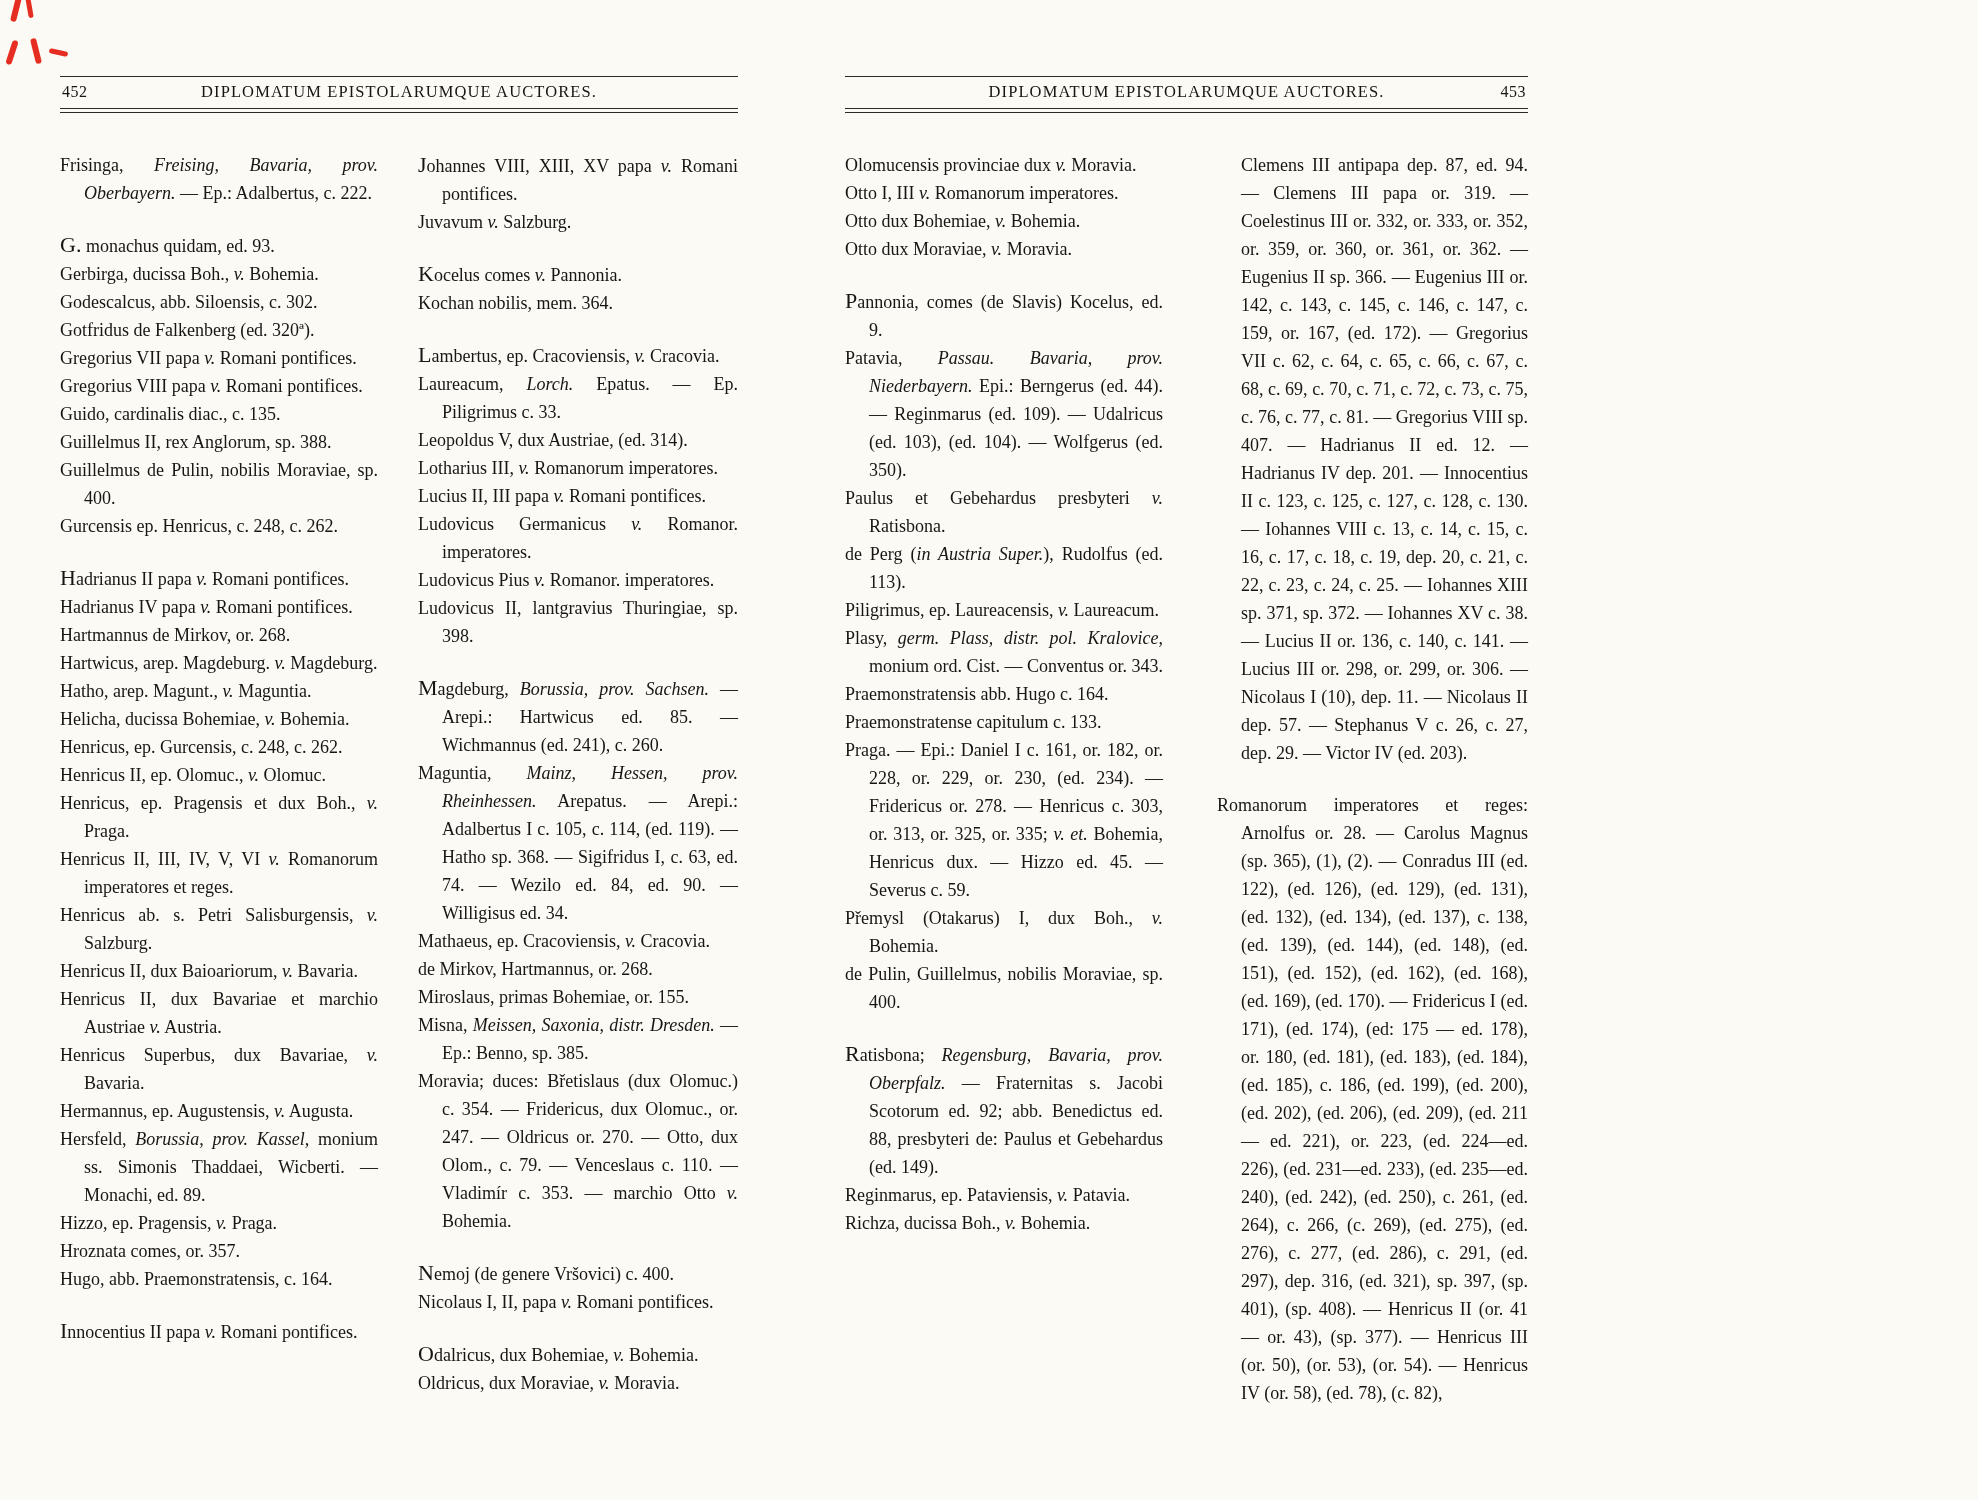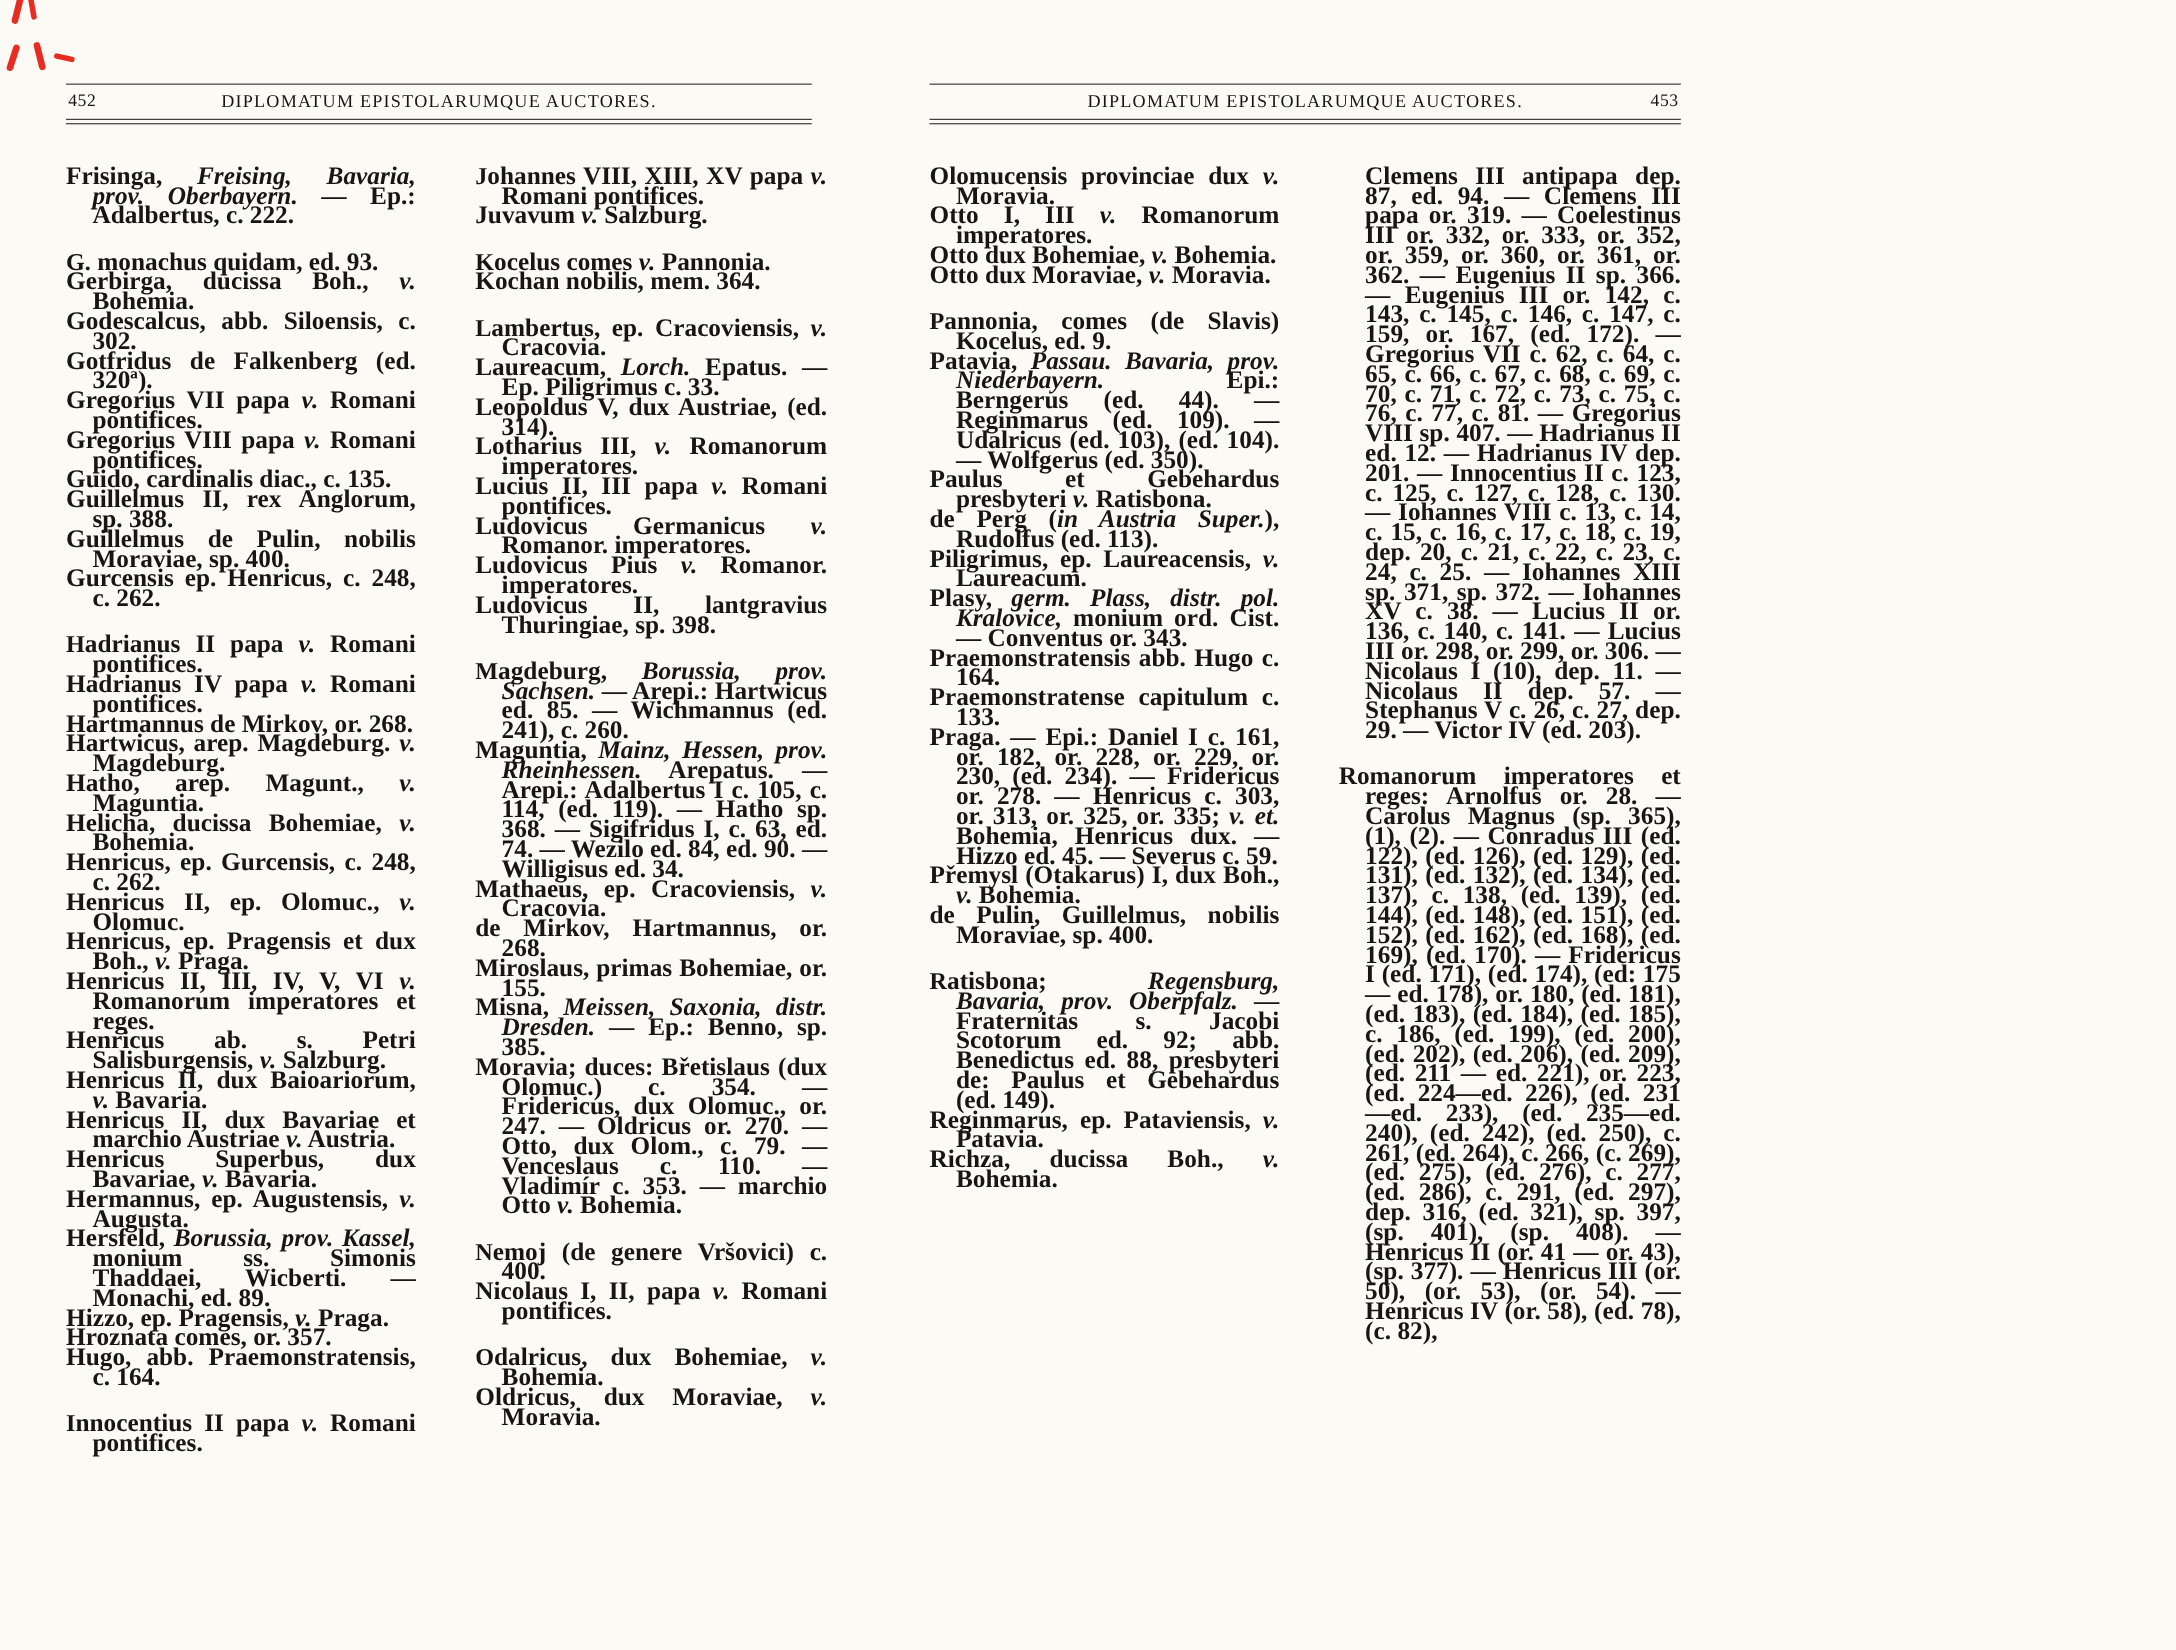--- a/index.html
+++ b/index.html
@@ -34,27 +34,26 @@
   .dbl {
     height: 5px;
     border-top: 1.7px solid var(--rule, #2b2b28);
     border-bottom: 1px solid var(--rule, #2b2b28);
   }
 
   .cols { position: relative; margin-top: 38px; }
   .col {
     position: absolute;
     top: 0;
-    font-size: 23px;
-    line-height: 18px;
+    font-size: 18px;
+    line-height: 28px;
     text-align: justify;
-    font-weight: bold;
   }
   #col1 { left: 0;     width: 318px; }
-  #col2 { left: 372px; width: 320px; }
+  #col2 { left: 358px; width: 320px; }
   #col3 { left: 0;     width: 318px; }
   #col4 { left: 372px; width: 311px; }
 
   .entry { padding-left: 24px; text-indent: -24px; }
   .entry.cont { text-indent: 0; }
   .entry.gap { margin-top: 24px; }
   .entry.lead::first-letter { font-size: 22px; }
   .entry i { font-style: italic; }
 
   .redmark {

